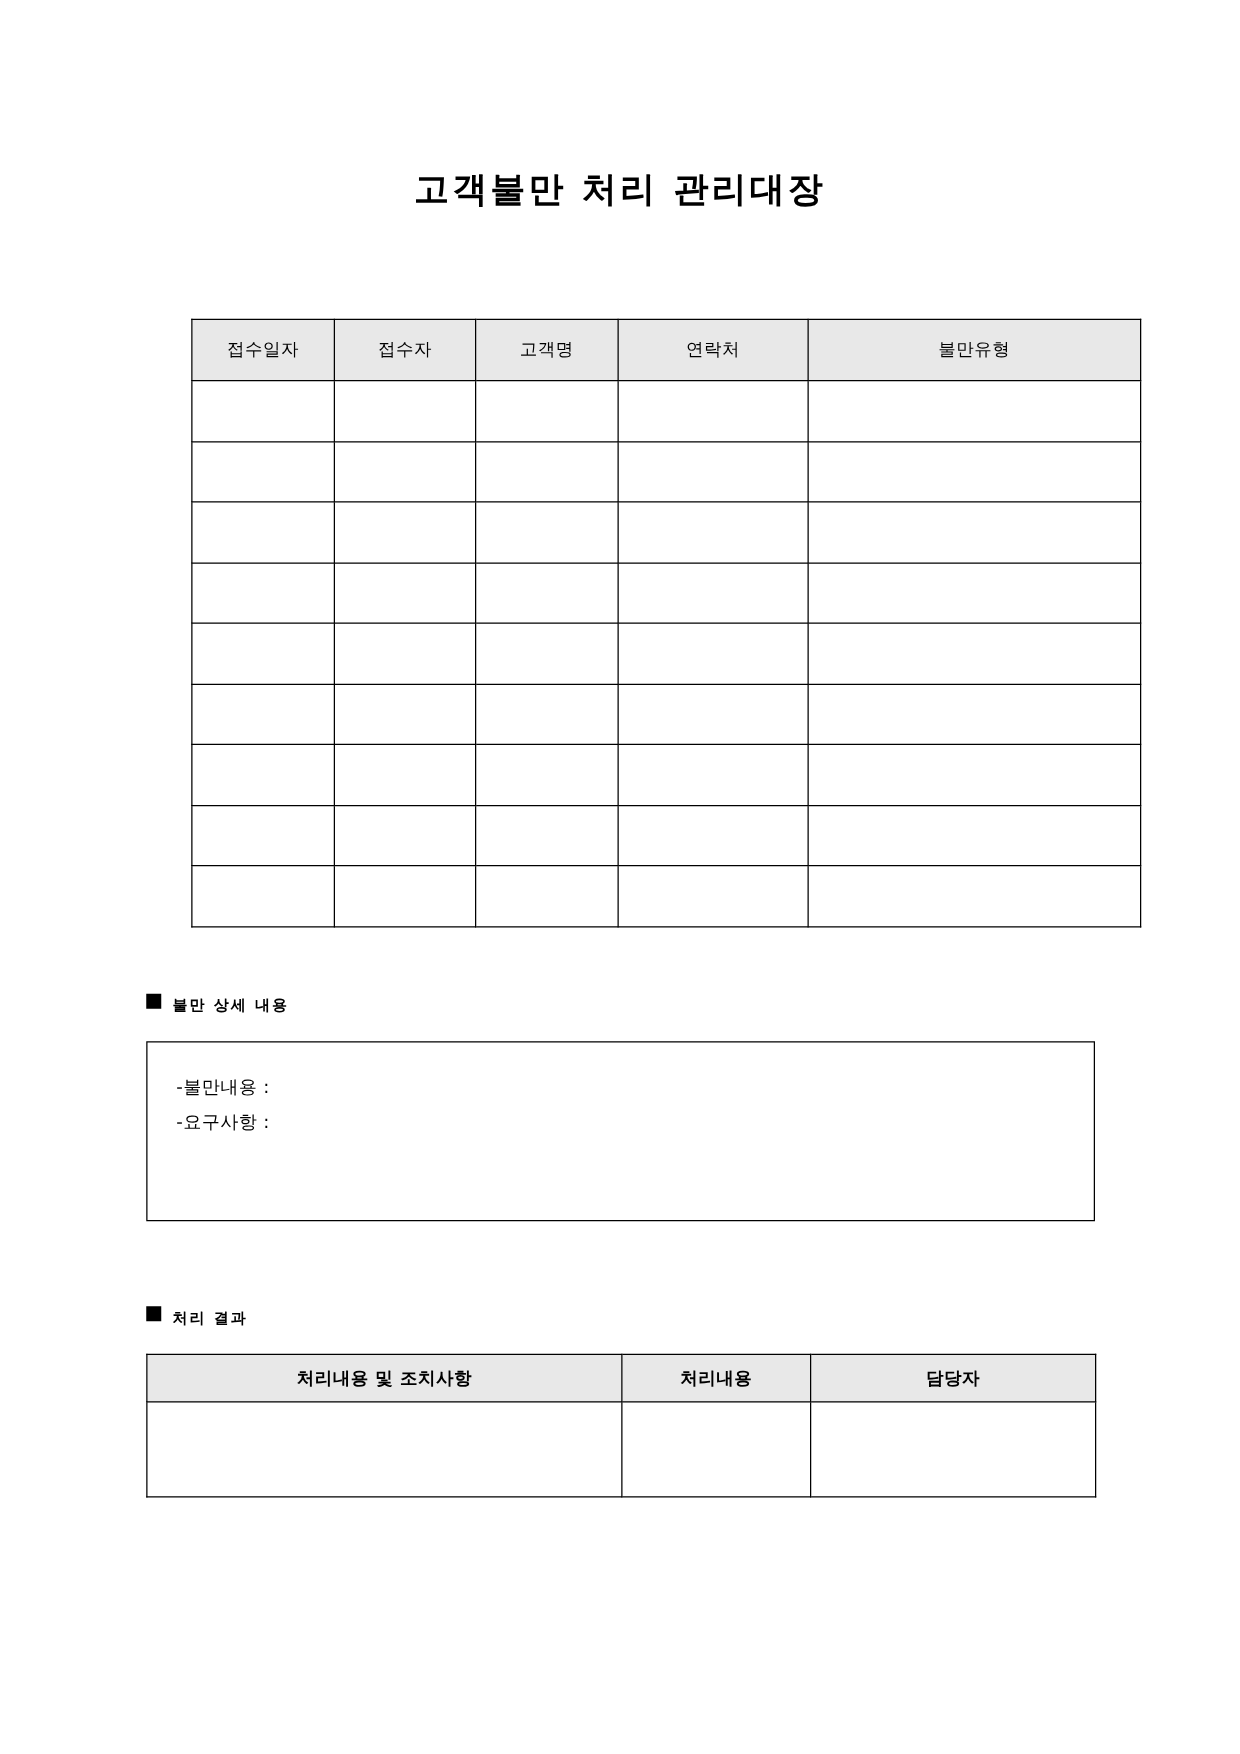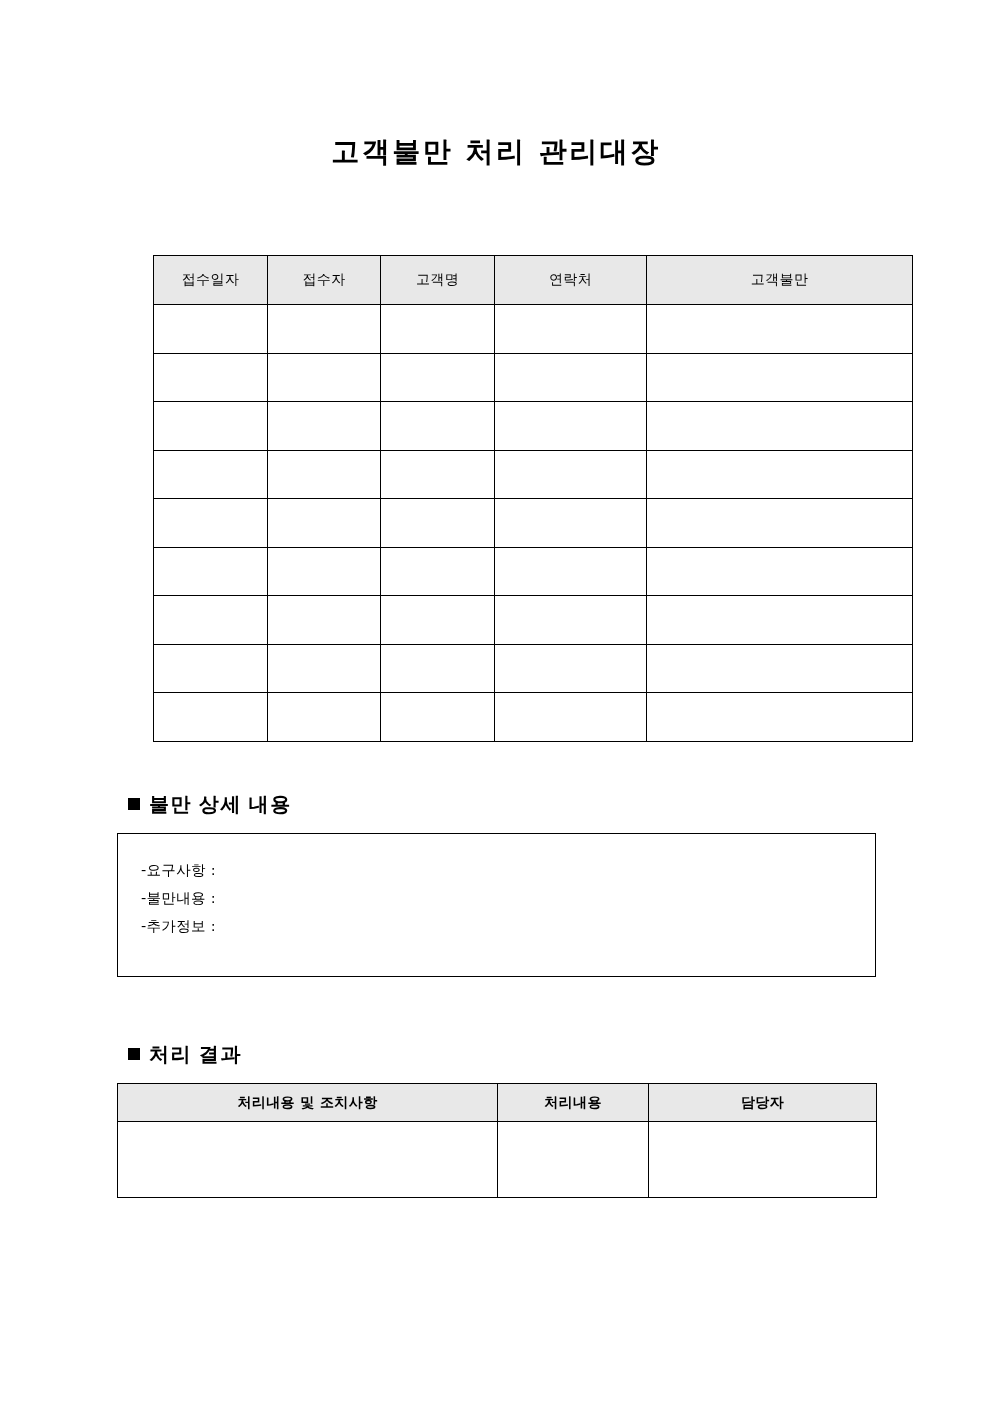--- a/index.html
+++ b/index.html
@@ -70,27 +70,26 @@
   }
   .col-date    { width: 114px; }
   .col-agent   { width: 113px; }
   .col-name    { width: 114px; }
   .col-contact { width: 152px; }
   .col-type    { width: 266px; }
 
   
   .section-heading {
     position: absolute;
-    left: 128px;
-    font-size: 20px;
+    left: 117px;
+    font-size: 12px;
     font-weight: bold;
     letter-spacing: 1.6px;
     white-space: nowrap;
     line-height: 22px;
-    font-family: Liberation Serif, serif;
   }
   .section-heading .bullet {
     display: inline-block;
     width: 12px;
     height: 12px;
     background: #000000;
     margin-right: 9px;
     vertical-align: 1px;
   }
   #heading-detail { top: 793px; }
@@ -160,21 +159,21 @@
       <col class="col-name">
       <col class="col-contact">
       <col class="col-type">
     </colgroup>
     <thead>
       <tr>
         <th>접수일자</th>
         <th>접수자</th>
         <th>고객명</th>
         <th>연락처</th>
-        <th>고객불만</th>
+        <th>불만유형</th>
       </tr>
     </thead>
     <tbody>
       <tr>
         <td></td>
         <td></td>
         <td></td>
         <td></td>
         <td></td>
       </tr>
@@ -235,23 +234,22 @@
         <td></td>
       </tr>
     </tbody>
   </table>
 
   <div class="section-heading" id="heading-detail">
     <span class="bullet"></span><span>불만 상세 내용</span>
   </div>
 
   <div class="detail-box">
+    <div class="detail-line">-불만내용 :</div>
     <div class="detail-line">-요구사항 :</div>
-    <div class="detail-line">-불만내용 :</div>
-    <div class="detail-line">-추가정보 :</div>
   </div>
 
   <div class="section-heading" id="heading-result">
     <span class="bullet"></span><span>처리 결과</span>
   </div>
 
   <table class="result-table">
     <colgroup>
       <col class="col-action">
       <col class="col-actiondt">

